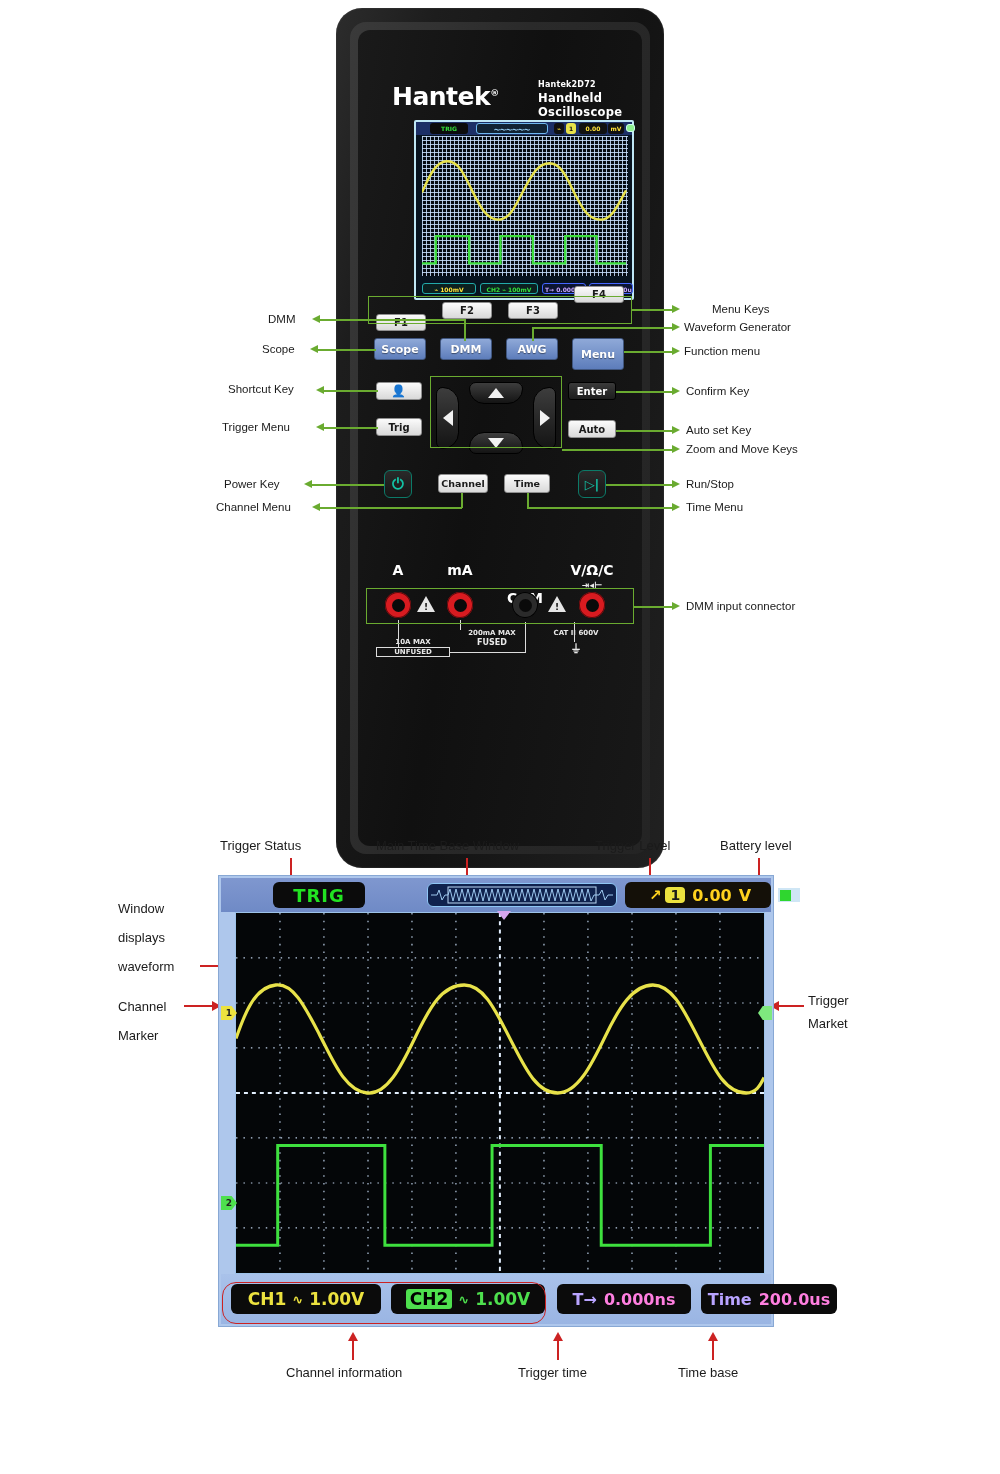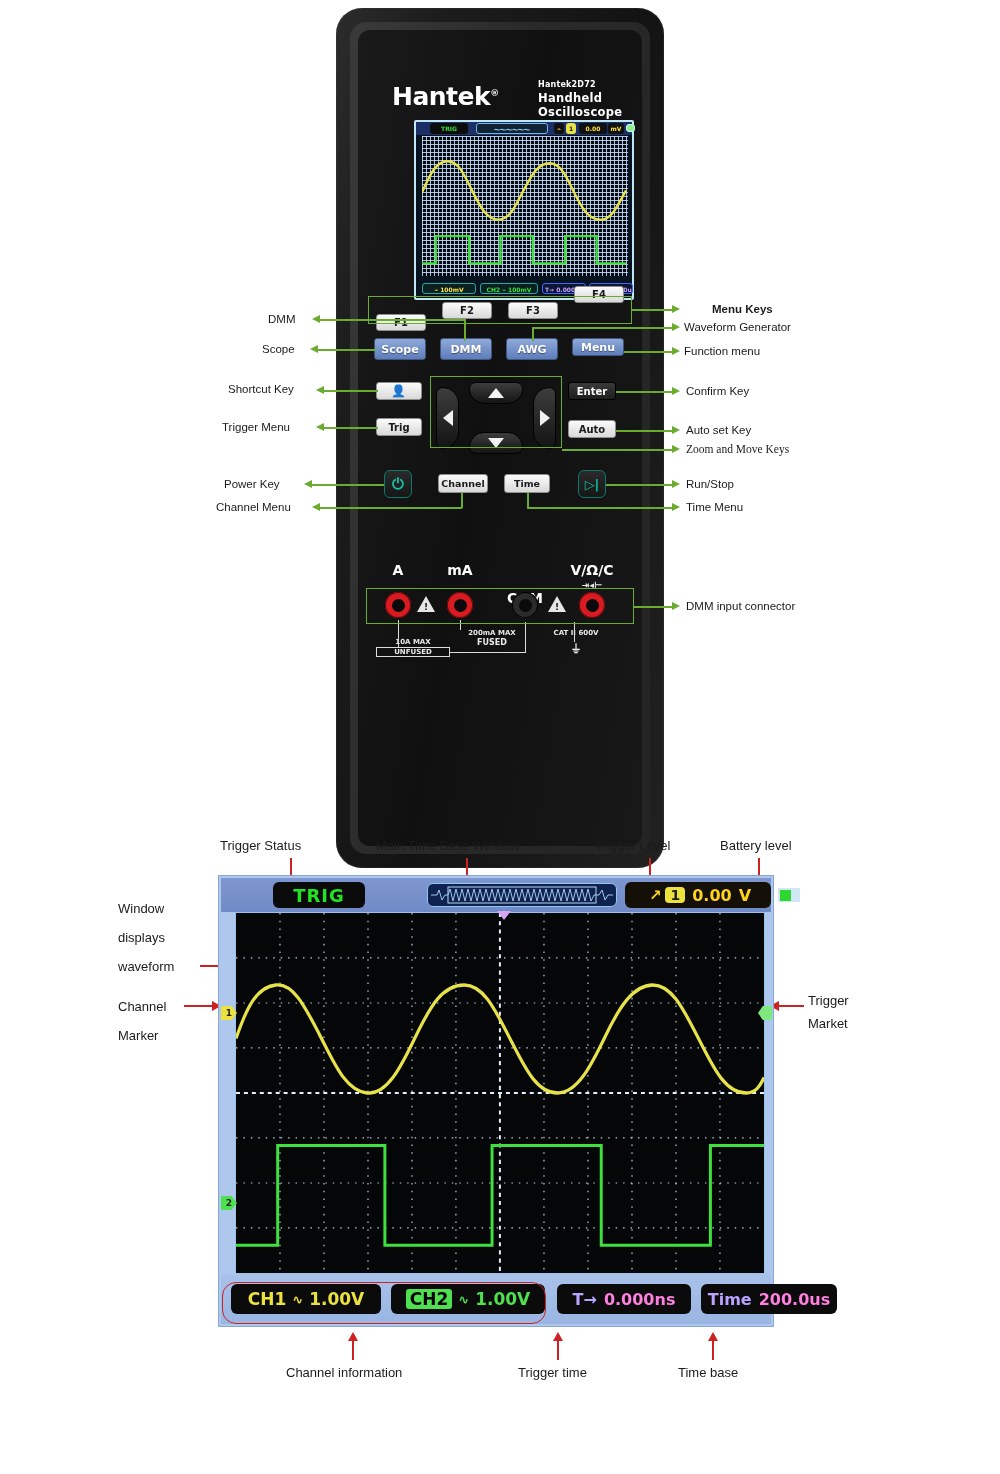--- a/index.html
+++ b/index.html
@@ -250,21 +250,21 @@
   </div>
 
   <div class="key" style="left:376px;top:302px;width:50px;height:17px;margin-top:12px;">F1</div>
   <div class="key" style="left:442px;top:302px;width:50px;height:17px;">F2</div>
   <div class="key" style="left:508px;top:302px;width:50px;height:17px;">F3</div>
   <div class="key" style="left:574px;top:286px;width:50px;height:17px;">F4</div>
 
   <div class="key key-blue" style="left:374px;top:338px;width:52px;height:22px;font-size:11px;">Scope</div>
   <div class="key key-blue" style="left:440px;top:338px;width:52px;height:22px;font-size:11px;">DMM</div>
   <div class="key key-blue" style="left:506px;top:338px;width:52px;height:22px;font-size:11px;">AWG</div>
-  <div class="key key-blue" style="left:572px;top:338px;width:52px;height:18px;font-size:11px;">Menu</div>
+  <div class="key key-blue" style="left:572px;top:338px;width:52px;height:32px;font-size:11px;">Menu</div>
 
   <div class="key" style="left:376px;top:382px;width:46px;height:18px;">
     <span style="font-size:12px;">👤</span>
   </div>
   <div class="key" style="left:376px;top:418px;width:46px;height:18px;">Trig</div>
   <div class="key key-dark" style="left:568px;top:382px;width:48px;height:18px;">Enter</div>
   <div class="key" style="left:568px;top:420px;width:48px;height:18px;">Auto</div>
 
   <div class="navpad">
     <div class="nav-btn" style="left:33px;top:0px;width:54px;height:22px;border-radius:10px 10px 22px 22px;">
@@ -352,42 +352,42 @@
 
   <div class="lbl" style="left:224px;top:478px;">Power Key</div>
   <div class="g-line g-h" style="left:312px;top:484px;width:72px;"></div>
   <div class="arrow-l" style="left:304px;top:480px;"></div>
 
   <div class="lbl" style="left:216px;top:501px;">Channel Menu</div>
   <div class="g-line g-h" style="left:320px;top:507px;width:142px;"></div>
   <div class="g-line g-v" style="left:461px;top:493px;height:15px;"></div>
   <div class="arrow-l" style="left:312px;top:503px;"></div>
 
-  <div class="lbl" style="left:712px;top:303px;font-weight:bold;">Menu Keys</div>
+  <div class="lbl" style="left:712px;top:303px;">Menu Keys</div>
   <div class="g-line g-h" style="left:632px;top:309px;width:42px;"></div>
   <div class="arrow-r" style="left:672px;top:305px;"></div>
 
   <div class="lbl" style="left:684px;top:321px;">Waveform Generator</div>
   <div class="g-line g-h" style="left:532px;top:327px;width:142px;"></div>
   <div class="g-line g-v" style="left:532px;top:327px;height:14px;"></div>
   <div class="arrow-r" style="left:672px;top:323px;"></div>
 
   <div class="lbl" style="left:684px;top:345px;">Function menu</div>
   <div class="g-line g-h" style="left:624px;top:351px;width:50px;"></div>
   <div class="arrow-r" style="left:672px;top:347px;"></div>
 
   <div class="lbl" style="left:686px;top:385px;">Confirm Key</div>
   <div class="g-line g-h" style="left:616px;top:391px;width:58px;"></div>
   <div class="arrow-r" style="left:672px;top:387px;"></div>
 
   <div class="lbl" style="left:686px;top:424px;">Auto set Key</div>
   <div class="g-line g-h" style="left:616px;top:430px;width:58px;"></div>
   <div class="arrow-r" style="left:672px;top:426px;"></div>
 
-  <div class="lbl" style="left:686px;top:443px;font-family:Liberation Serif, serif;">Zoom and Move Keys</div>
+  <div class="lbl" style="left:686px;top:443px;">Zoom and Move Keys</div>
   <div class="g-line g-h" style="left:562px;top:449px;width:112px;"></div>
   <div class="arrow-r" style="left:672px;top:445px;"></div>
 
   <div class="lbl" style="left:686px;top:478px;">Run/Stop</div>
   <div class="g-line g-h" style="left:606px;top:484px;width:68px;"></div>
   <div class="arrow-r" style="left:672px;top:480px;"></div>
 
   <div class="lbl" style="left:686px;top:501px;">Time Menu</div>
   <div class="g-line g-h" style="left:527px;top:507px;width:147px;"></div>
   <div class="g-line g-v" style="left:527px;top:493px;height:15px;"></div>

